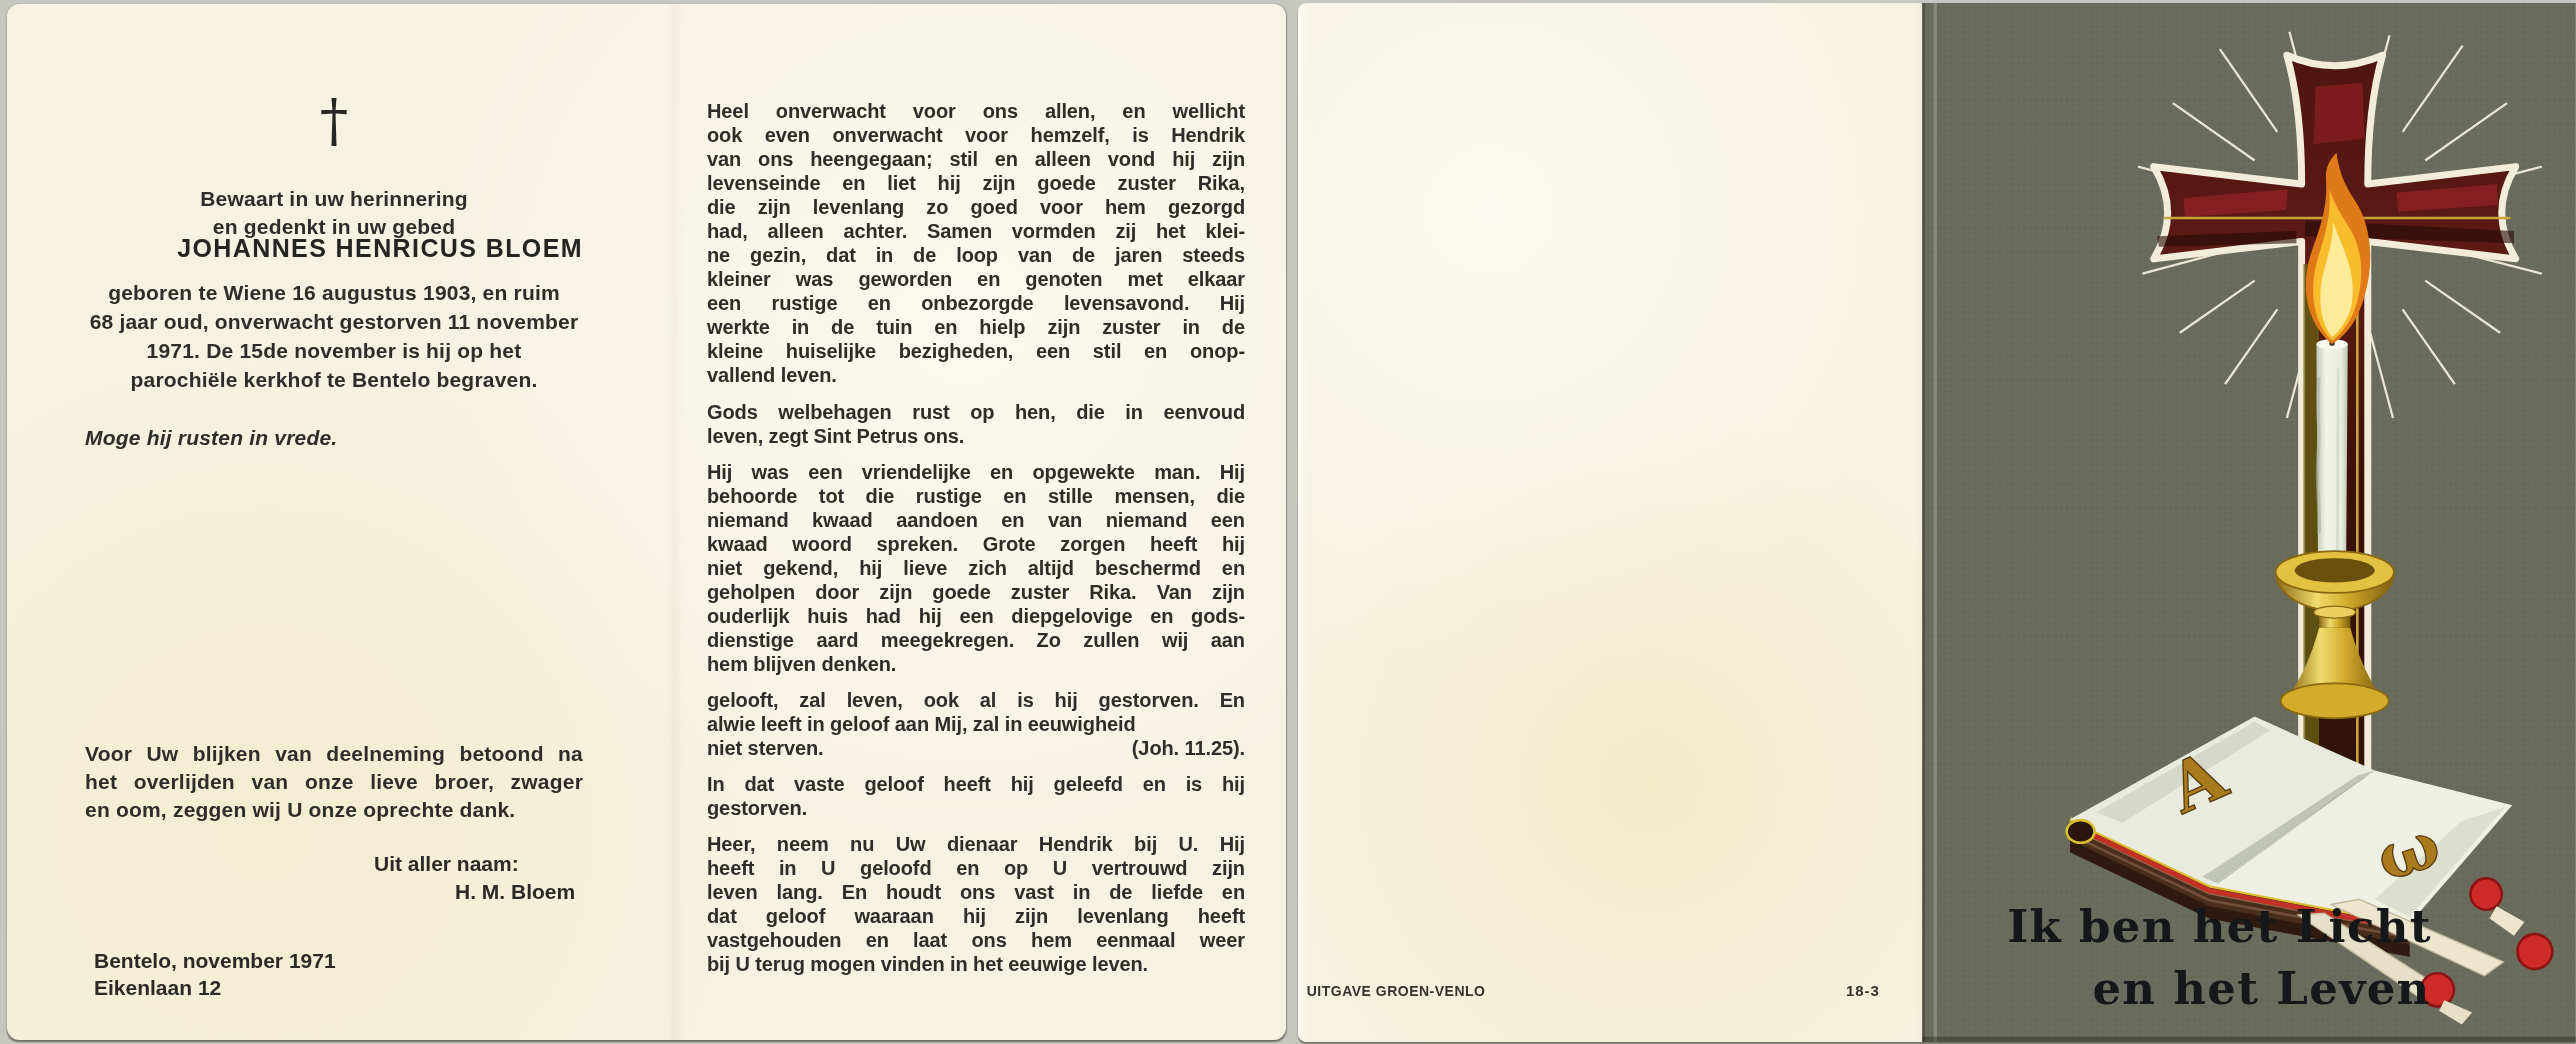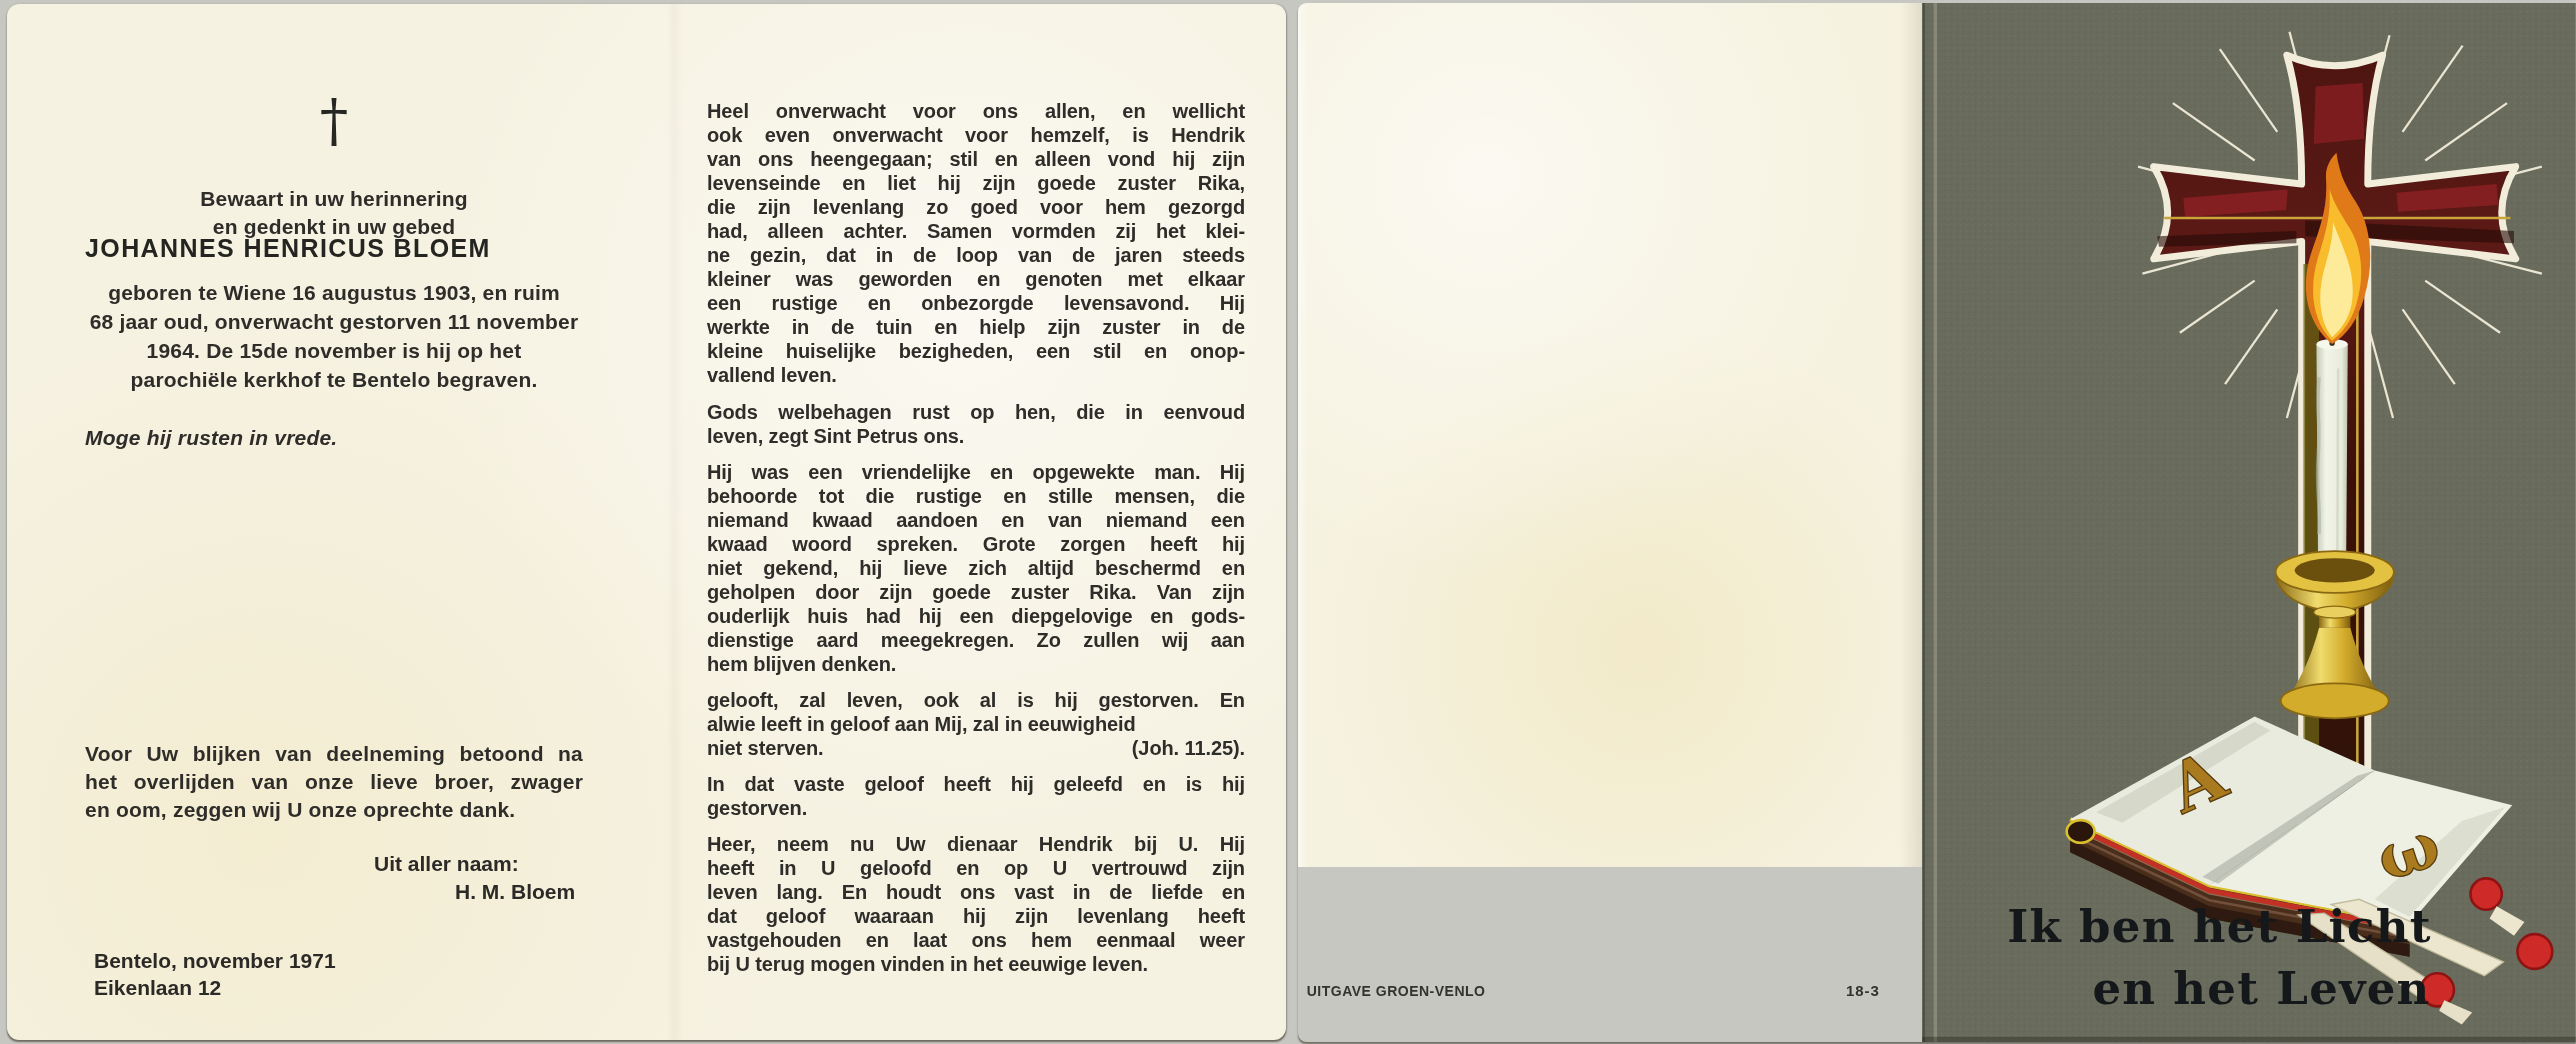--- a/index.html
+++ b/index.html
@@ -15,46 +15,46 @@
     border-radius:12.2px;
     box-shadow:0 2.6px 1.7px -0.9px rgba(45,42,30,.55), 0.9px 0 1.7px rgba(45,42,30,.25);}
   .lcol{position:absolute;left:78px;width:498px;}
   .cln{text-align:center;}
   .jln{text-align:justify;text-align-last:justify;}
   .jln.is-last{text-align-last:left;}
   .bodytxt{font-weight:bold;font-size:21px;letter-spacing:0.2px;color:#2e2d29;}
   .cross-glyph{top:80px;text-align:center;font-family:"DejaVu Serif",serif;
     font-size:57px;font-weight:normal;color:#262622;line-height:73px;}
   .memorial{top:165px;line-height:28px;margin-top:16px;}
-  .deceased-name{top:230px;text-align:left;font-weight:bold;font-size:25px;
+  .deceased-name{top:230px;text-align:right;font-weight:bold;font-size:25px;
     letter-spacing:1.4px;color:#242420;}
   .birth{top:274px;line-height:29px;}
   .rest{top:419px;line-height:29px;text-align:left;font-style:italic;}
   .thanks{top:736px;line-height:28px;}
   .from-all{position:absolute;left:367px;top:848px;font-weight:bold;font-size:21px;}
   .signer{position:absolute;left:448px;top:876px;font-weight:bold;font-size:21px;}
   .place{position:absolute;left:87px;top:945px;font-weight:bold;font-size:21px;}
   .street{position:absolute;left:87px;top:972px;font-weight:bold;font-size:21px;}
 
   
   .mid-col{position:absolute;left:700px;top:95px;width:538px;}
   .mpar{font-weight:bold;font-size:20px;line-height:24px;letter-spacing:-0.1px;
         color:#2e2d29;margin:0 0 12.2px 0;}
   .refline{display:flex;justify-content:space-between;}
 
   
   .scan-right{position:absolute;left:1298px;top:2.6px;width:1278px;height:1039px;
     border-radius:8.7px 0 0 8.7px;overflow:hidden;
     box-shadow:0 2.6px 1.7px -0.9px rgba(45,42,30,.55);}
-  .back-page{position:absolute;left:0;top:0;width:624px;height:864px;
+  .back-page{position:absolute;left:0;top:0;width:624px;height:1039px;
     background:#f6f2e0;
     background-image:radial-gradient(circle at 30% 20%, rgba(255,255,255,.55), transparent 50%),
       radial-gradient(circle at 55% 75%, rgba(230,212,140,.28), transparent 45%),
       linear-gradient(90deg, rgba(255,255,255,.5), transparent 10.4px),
-      linear-gradient(270deg, rgba(90,85,60,.14), transparent 22.6px);}
+      linear-gradient(270deg, rgba(90,85,60,.14), transparent 22.6px);padding-left:16px;}
   .publisher{position:absolute;left:8.7px;top:980px;font-weight:bold;font-size:14px;
     letter-spacing:0.5px;color:#33322d;}
   .series-code{position:absolute;left:548px;top:979px;font-weight:bold;font-size:15px;
     letter-spacing:0.9px;color:#33322d;}
   .cover{position:absolute;left:624px;top:0;width:654px;height:1039px;}
   .cover svg{display:block;}
   .cover-title{position:absolute;width:461px;text-align:center;
     font-family:"DejaVu Serif",serif;font-weight:bold;color:#15181b;
     font-size:45px;letter-spacing:1.3px;white-space:nowrap;}
   .title-1{left:691px;top:897px;}   
@@ -72,21 +72,21 @@
     <div class="lcol bodytxt memorial">
         <div class="cln">Bewaart in uw herinnering</div>
         <div class="cln is-last">en gedenkt in uw gebed</div>
       </div>
 
     <div class="lcol deceased-name">JOHANNES HENRICUS BLOEM</div>
 
     <div class="lcol bodytxt birth">
         <div class="cln">geboren te Wiene 16 augustus 1903, en ruim</div>
         <div class="cln">68 jaar oud, onverwacht gestorven 11 november</div>
-        <div class="cln">1964. De 15de november is hij op het</div>
+        <div class="cln">1971. De 15de november is hij op het</div>
         <div class="cln is-last">parochiële kerkhof te Bentelo begraven.</div>
       </div>
 
     <div class="lcol bodytxt rest">Moge hij rusten in vrede.</div>
 
     <div class="lcol bodytxt thanks">
         <div class="jln">Voor Uw blijken van deelneming betoond na</div>
         <div class="jln">het overlijden van onze lieve broer, zwager</div>
         <div class="jln is-last">en oom, zeggen wij U onze oprechte dank.</div>
       </div>

